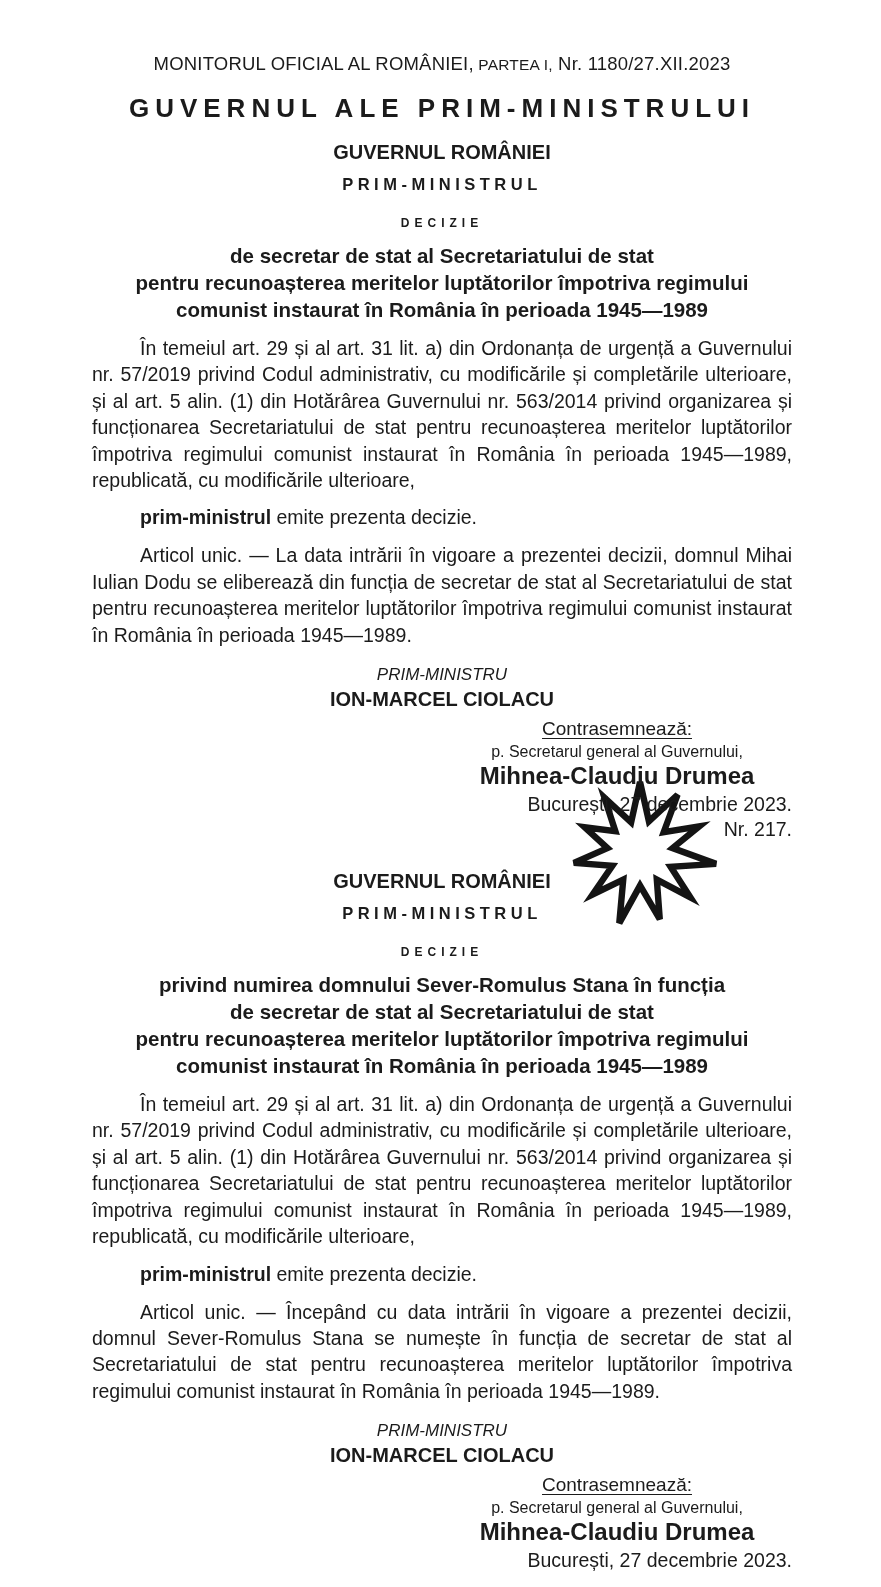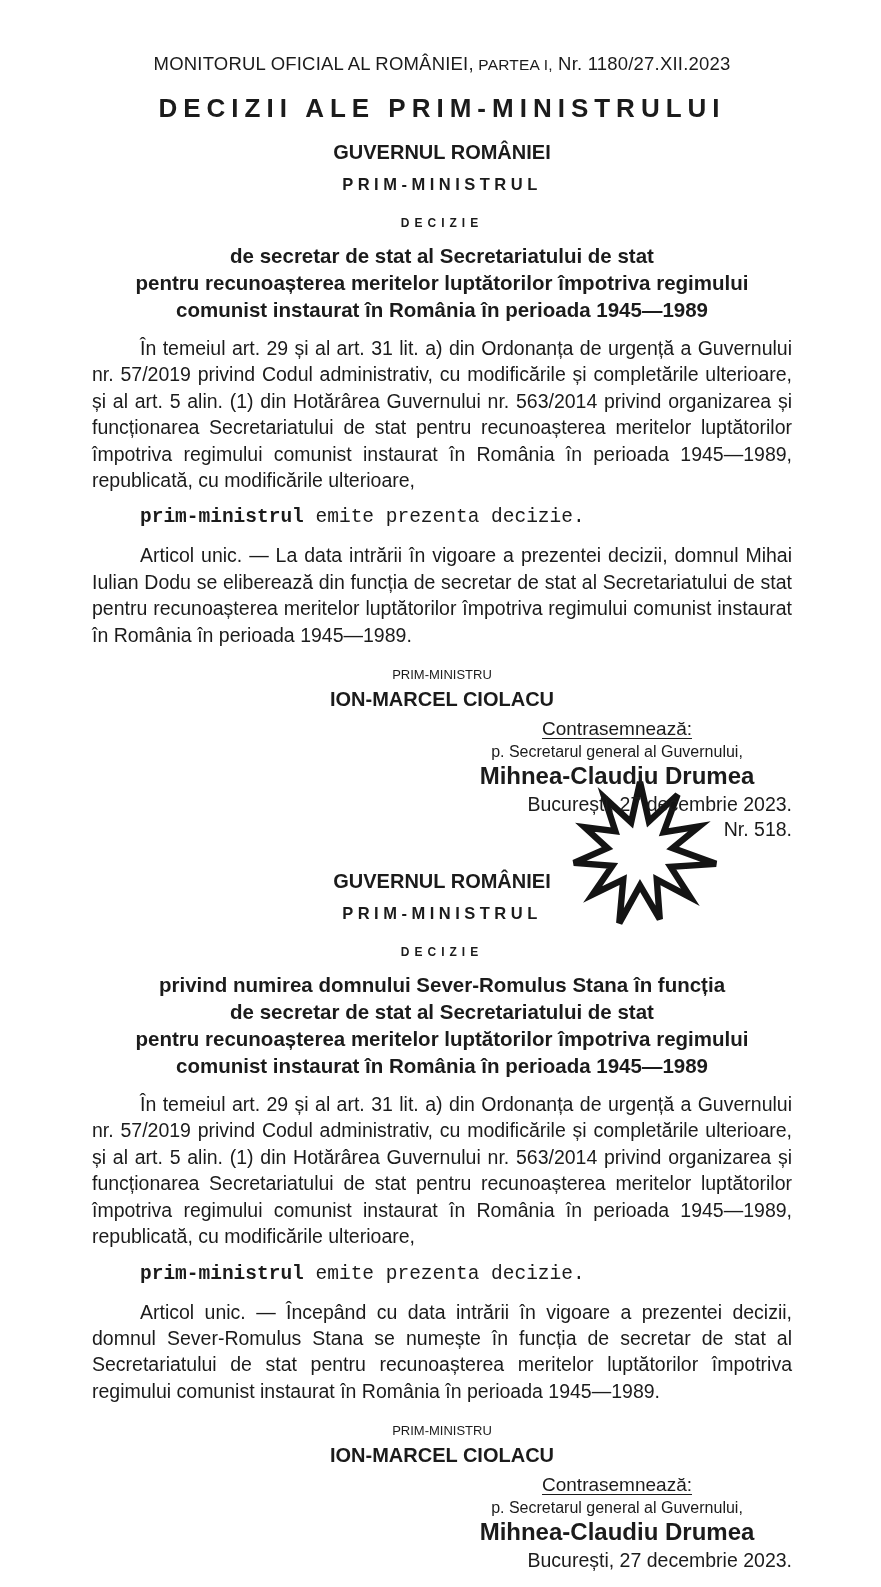--- a/index.html
+++ b/index.html
@@ -65,29 +65,29 @@
     font-size:19.5px;
     line-height:26.4px;
     text-align:justify;
     text-indent:48px;
   }
   .enacting{
     margin-top:11px;
     font-size:19.5px;
     line-height:26px;
     text-indent:48px;
-    font-family:Liberation Mono, monospace;
   }
   .enacting b{font-weight:bold;}
   .sig-center{
     margin-top:15px;
   }
   .pm-title{
-    font-size:13px;
+    font-size:17px;
     line-height:23px;
+    font-style:italic;
   }
   .pm-name{
     font-size:20px;
     font-weight:bold;
     line-height:25px;
     margin-top:1px;
   }
   .countersign{
     width:350px;
     margin-left:350px;
@@ -134,21 +134,21 @@
       <polygon points="78,8 87,48 116,21 102,59 138,53 111,75 155,91 109,94 129,125 95,107 98,147 78,113 57,151 61,107 30,122 50,93 11,90 45,75 22,54 53,58 42,24 69,49" fill="#ffffff" stroke="#141414" stroke-width="6.5" stroke-linejoin="miter"></polygon>
     </svg>
   </div>
 
   <div class="content">
 
     <div class="journal-line center">
       <span>MONITORUL OFICIAL AL ROMÂNIEI,</span><span class="part-small"> PARTEA I,</span><span> Nr. 1180/27.XII.2023</span>
     </div>
 
-    <div class="section-title center">DECIZII ALE PRIM-MINISTRULUI</div>
+    <div class="section-title center">GUVERNUL ALE PRIM-MINISTRULUI</div>
 
     <div>
       <div class="gov-line center first">GUVERNUL ROMÂNIEI</div>
       <div class="role-line center">PRIM-MINISTRUL</div>
       <div class="decizie-line center">DECIZIE</div>
 
       <div class="title-block center">
         <div>de secretar de stat al Secretariatului de stat</div>
         <div>pentru recunoașterea meritelor luptătorilor împotriva regimului</div>
         <div>comunist instaurat în România în perioada 1945—1989</div>
@@ -168,21 +168,21 @@
       </div>
 
       <div class="countersign">
         <div class="cs-label">Contrasemnează:</div>
         <div class="cs-role">p. Secretarul general al Guvernului,</div>
         <div class="cs-name">Mihnea-Claudiu Drumea</div>
       </div>
 
       <div class="date-block">
         <div>București, 27 decembrie 2023.</div>
-        <div>Nr. 518.</div>
+        <div>Nr. 217.</div>
       </div>
     </div>
 
     <div class="section-2">
       <div class="gov-line center">GUVERNUL ROMÂNIEI</div>
       <div class="role-line center">PRIM-MINISTRUL</div>
       <div class="decizie-line center">DECIZIE</div>
 
       <div class="title-block center">
         <div>privind numirea domnului Sever-Romulus Stana în funcția</div>

